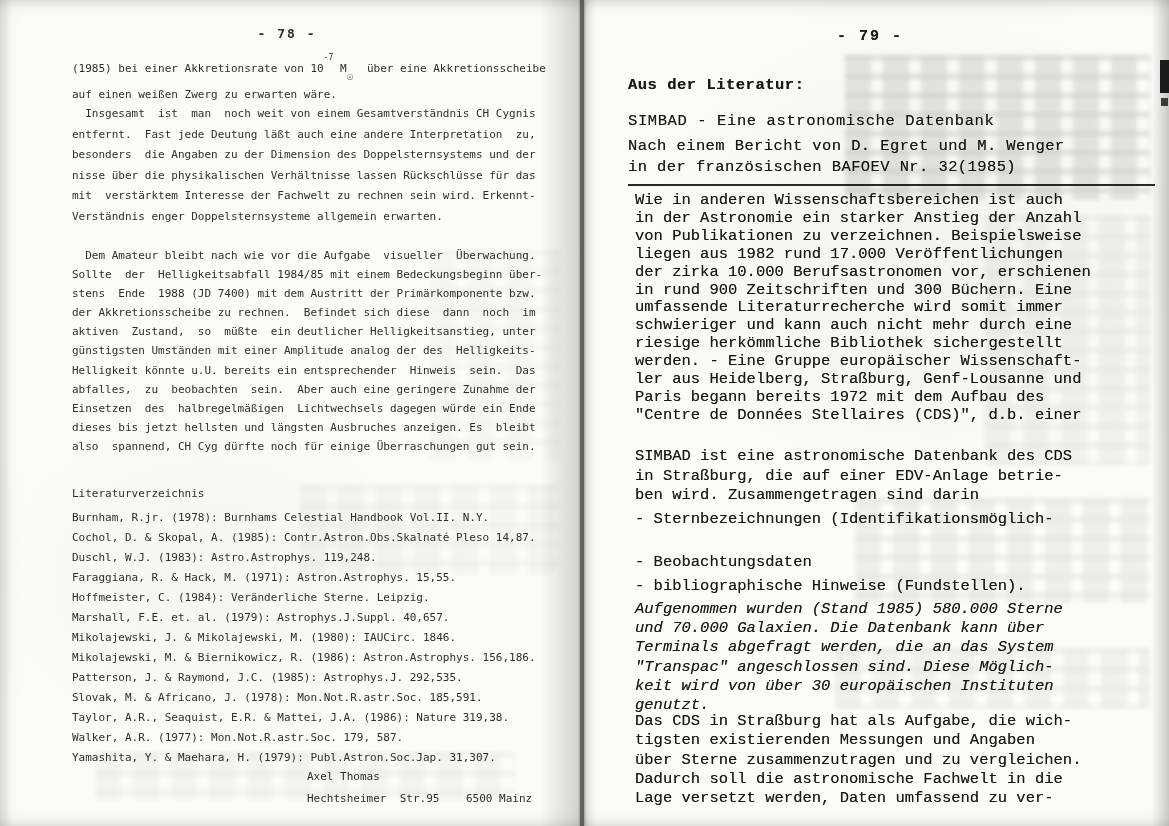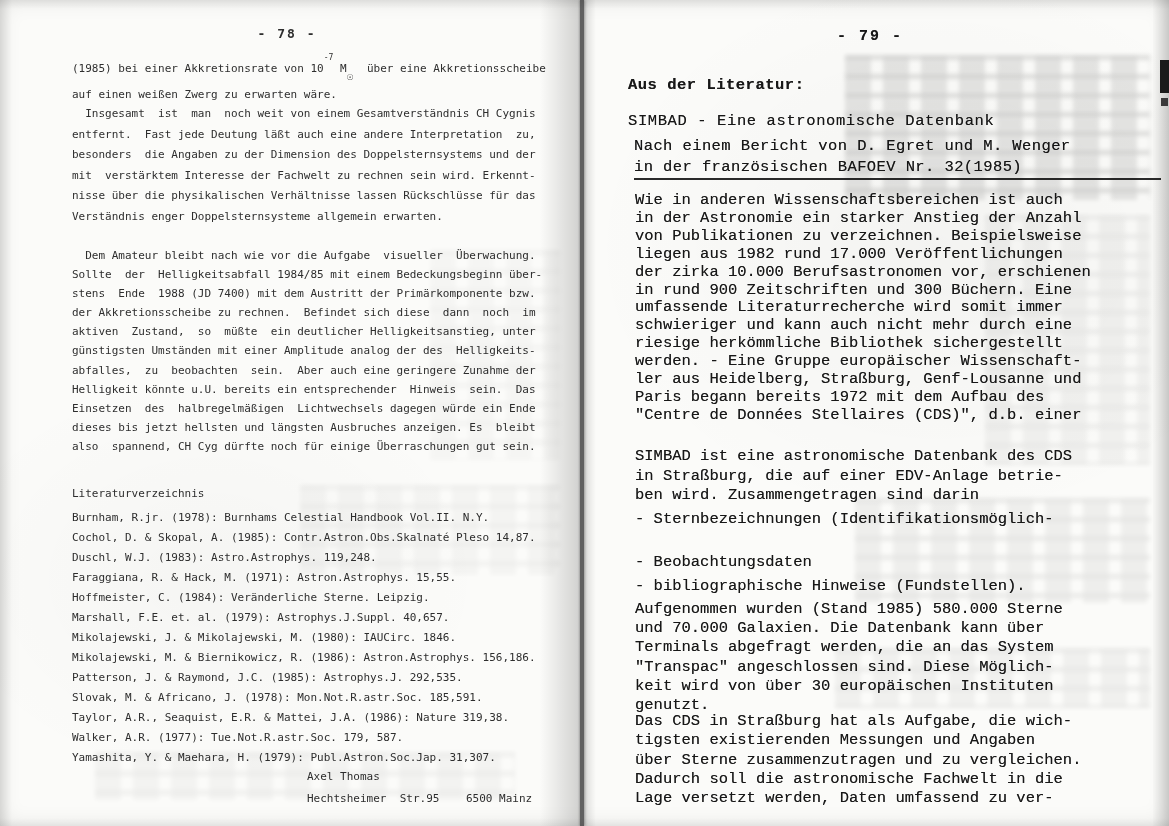--- a/index.html
+++ b/index.html
@@ -43,28 +43,28 @@
     font-family: "Liberation Mono", monospace;
     font-size: 15.5px;
     color: var(--ink-right, #171717);
     text-shadow: 0 0 0.5px rgba(0,0,0,0.55);
   }
   .page-right .block { position: absolute; }
   .pr-pagenum { left: 50px; top: 28px; width: 470px; text-align: center;
     font-weight: bold; font-size: 15px; letter-spacing: 2px; }
   .pr-heading { left: 43px; top: 76px; font-weight: bold; letter-spacing: 0.5px; }
   .pr-title { left: 43px; top: 112px; letter-spacing: 0.6px; }
-  .pr-byline { left: 49px; top: 136px; line-height: 21px; letter-spacing: 0.4px;
-    width: 527px; border-bottom: 2px solid #2a2a2a; padding-bottom: 0; }
+  .pr-byline { left: 43px; top: 136px; line-height: 21px; letter-spacing: 0.4px;
+    width: 527px; border-bottom: 2px solid #2a2a2a; padding-bottom: 6px; }
   .pr-p1 { left: 50px; top: 192px; line-height: 17.9px; }
   .pr-p2 { left: 50px; top: 447px; line-height: 19.5px; }
   .pr-b1 { left: 50px; top: 510px; line-height: 19.5px; }
   .pr-b2 { left: 50px; top: 553px; line-height: 19.5px; }
   .pr-b3 { left: 50px; top: 577px; line-height: 19.5px; }
-  .pr-p3 { left: 50px; top: 600px; line-height: 19.2px; }
+  .pr-p3 { left: 50px; top: 600px; line-height: 19.2px; font-style: italic; }
   .pr-p4 { left: 50px; top: 712px; line-height: 19.3px; }
 
   
   .edge-left { position: absolute; left: 0; top: 0; width: 12px; height: 100%;
     background: linear-gradient(to right, rgba(0,0,0,0.10), rgba(0,0,0,0)); }
   .edge-top { position: absolute; left: 0; top: 0; width: 100%; height: 9px;
     background: linear-gradient(to bottom, rgba(0,0,0,0.07), rgba(0,0,0,0)); }
   .edge-bottom { position: absolute; left: 0; bottom: 0; width: 100%; height: 8px;
     background: linear-gradient(to top, rgba(0,0,0,0.05), rgba(0,0,0,0)); }
   .gutter-shade { position: absolute; left: 540px; top: 0; width: 40px; height: 100%;
@@ -107,54 +107,54 @@
 
     <div class="block pl-para-a">
       <div class="tline"><span>(1985) bei einer Akkretionsrate von 10</span><sup>-7</sup><span> M</span><sub class="solar">☉</sub><span>  über eine Akkretionsscheibe</span></div>
       <div class="tline">auf einen weißen Zwerg zu erwarten wäre.</div>
     </div>
 
     <div class="block pl-para-b">
         <div class="tline">  Insgesamt  ist  man  noch weit von einem Gesamtverständnis CH Cygnis</div>
         <div class="tline">entfernt.  Fast jede Deutung läßt auch eine andere Interpretation  zu,</div>
         <div class="tline">besonders  die Angaben zu der Dimension des Doppelsternsystems und der</div>
+        <div class="tline">nisse über die physikalischen Verhältnisse lassen Rückschlüsse für das</div>
         <div class="tline">mit  verstärktem Interesse der Fachwelt zu rechnen sein wird. Erkennt-</div>
-        <div class="tline">nisse über die physikalischen Verhältnisse lassen Rückschlüsse für das</div>
         <div class="tline">Verständnis enger Doppelsternsysteme allgemein erwarten.</div>
       </div>
 
     <div class="block pl-para-c">
         <div class="tline">  Dem Amateur bleibt nach wie vor die Aufgabe  visueller  Überwachung.</div>
         <div class="tline">Sollte  der  Helligkeitsabfall 1984/85 mit einem Bedeckungsbeginn über-</div>
         <div class="tline">stens  Ende  1988 (JD 7400) mit dem Austritt der Primärkomponente bzw.</div>
         <div class="tline">der Akkretionsscheibe zu rechnen.  Befindet sich diese  dann  noch  im</div>
         <div class="tline">aktiven  Zustand,  so  müßte  ein deutlicher Helligkeitsanstieg, unter</div>
         <div class="tline">günstigsten Umständen mit einer Amplitude analog der des  Helligkeits-</div>
+        <div class="tline">Helligkeit könnte u.U. bereits ein entsprechender  Hinweis  sein.  Das</div>
         <div class="tline">abfalles,  zu  beobachten  sein.  Aber auch eine geringere Zunahme der</div>
-        <div class="tline">Helligkeit könnte u.U. bereits ein entsprechender  Hinweis  sein.  Das</div>
         <div class="tline">Einsetzen  des  halbregelmäßigen  Lichtwechsels dagegen würde ein Ende</div>
         <div class="tline">dieses bis jetzt hellsten und längsten Ausbruches anzeigen. Es  bleibt</div>
         <div class="tline">also  spannend, CH Cyg dürfte noch für einige Überraschungen gut sein.</div>
       </div>
 
     <div class="block pl-bib-title tline">Literaturverzeichnis</div>
 
     <div class="block pl-bib">
         <div class="tline">Burnham, R.jr. (1978): Burnhams Celestial Handbook Vol.II. N.Y.</div>
         <div class="tline">Cochol, D. &amp; Skopal, A. (1985): Contr.Astron.Obs.Skalnaté Pleso 14,87.</div>
         <div class="tline">Duschl, W.J. (1983): Astro.Astrophys. 119,248.</div>
         <div class="tline">Faraggiana, R. &amp; Hack, M. (1971): Astron.Astrophys. 15,55.</div>
         <div class="tline">Hoffmeister, C. (1984): Veränderliche Sterne. Leipzig.</div>
         <div class="tline">Marshall, F.E. et. al. (1979): Astrophys.J.Suppl. 40,657.</div>
         <div class="tline">Mikolajewski, J. &amp; Mikolajewski, M. (1980): IAUCirc. 1846.</div>
         <div class="tline">Mikolajewski, M. &amp; Biernikowicz, R. (1986): Astron.Astrophys. 156,186.</div>
         <div class="tline">Patterson, J. &amp; Raymond, J.C. (1985): Astrophys.J. 292,535.</div>
         <div class="tline">Slovak, M. &amp; Africano, J. (1978): Mon.Not.R.astr.Soc. 185,591.</div>
         <div class="tline">Taylor, A.R., Seaquist, E.R. &amp; Mattei, J.A. (1986): Nature 319,38.</div>
-        <div class="tline">Walker, A.R. (1977): Tue.Not.R.astr.Soc. 179, 587.</div>
+        <div class="tline">Walker, A.R. (1977): Mon.Not.R.astr.Soc. 179, 587.</div>
         <div class="tline">Yamashita, Y. &amp; Maehara, H. (1979): Publ.Astron.Soc.Jap. 31,307.</div>
       </div>
 
     <div class="block pl-signature">
       <div class="tline">Axel Thomas</div>
       <div class="tline">Hechtsheimer  Str.95    6500 Mainz</div>
     </div>
   </div>
 
   <div class="page-right">

